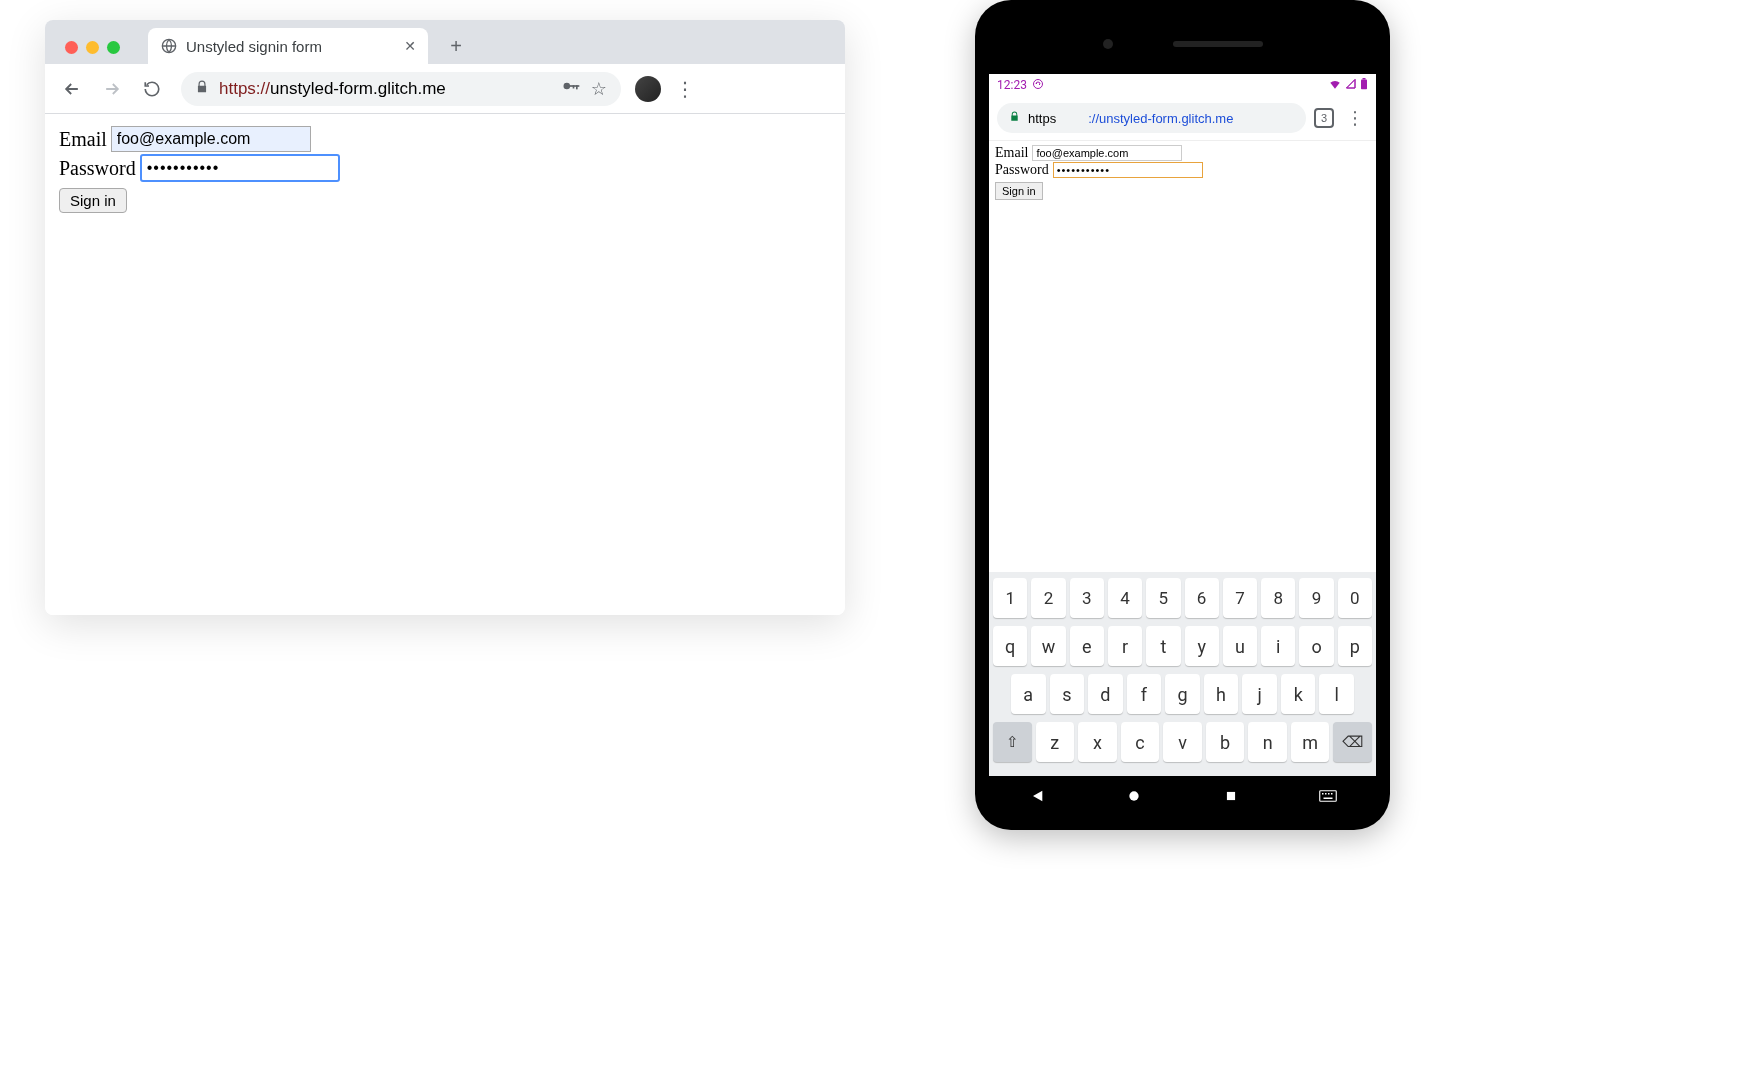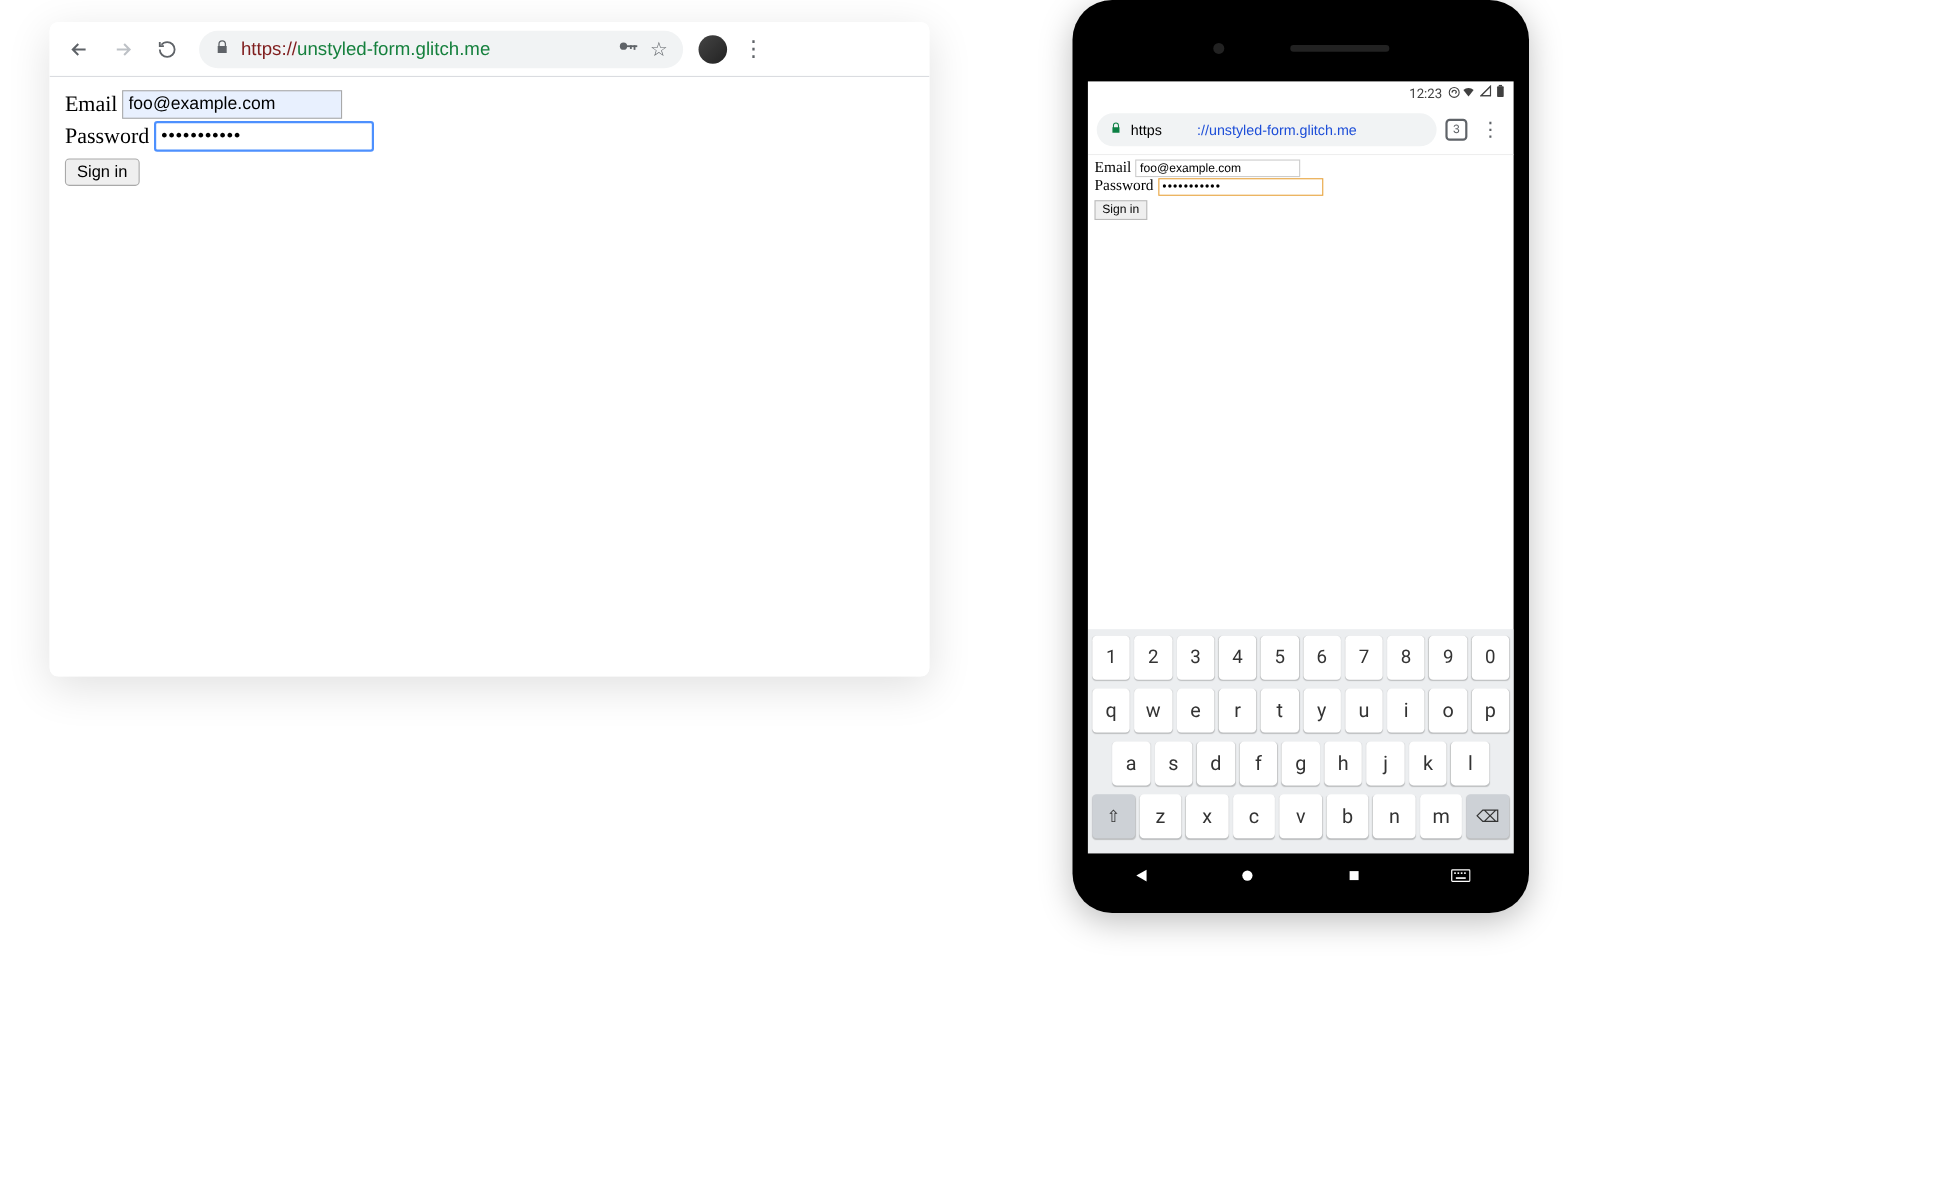--- a/index.html
+++ b/index.html
@@ -97,21 +97,21 @@
       padding: 0 14px;
       gap: 10px;
       color: #3c4043;
       font-size: 17px;
       max-width: 440px;
       margin-left: 6px;
     }
     .lock-icon { color: #5f6368; font-size: 14px; }
     .url-text { flex: 1; }
     .url-scheme { color: #7f1d1d; }
-    .url-host { color: #15803d; }
+    .url-host { color: #000000; }
     .key-icon { color: #5f6368; }
     .star-icon { color: #5f6368; font-size: 18px; cursor: pointer; }
     .avatar {
       width: 26px; height: 26px; border-radius: 50%;
       background: linear-gradient(135deg, #444 0%, #222 100%);
       margin-left: 8px;
     }
     .kebab { color: #5f6368; font-size: 20px; margin: 0 8px; cursor: pointer; }
 
     .desktop-content {
@@ -183,24 +183,24 @@
       flex: 1;
       background: #fff;
       display: flex;
       flex-direction: column;
       overflow: hidden;
     }
     .status-bar {
       height: 22px;
       display: flex;
       align-items: center;
-      justify-content: flex-end;
+      justify-content: space-between;
       padding: 0 8px;
       font-size: 12px;
-      color: #404040;
+      color: #a21caf;
       font-family: Roboto, sans-serif;
     }
     .status-left { display: flex; align-items: center; gap: 5px; }
     .status-right { display: flex; align-items: center; gap: 3px; font-size: 13px; }
     .mobile-omnibar {
       height: 44px;
       display: flex;
       align-items: center;
       padding: 0 8px;
       gap: 8px;
@@ -313,20 +313,38 @@
       color: #fff;
     }
     .nav-shape { width: 22px; height: 22px; display: flex; align-items: center; justify-content: center; cursor: pointer; }
     .nav-triangle svg, .nav-circle svg, .nav-square svg, .nav-kb svg { fill: #fff; }
   </style>
 </head>
 <body>
 
 <div class="desktop-window">
 
+  <div class="desktop-tabstrip">
+    <div class="traffic-lights">
+      <div class="traffic-dot traffic-close"></div>
+      <div class="traffic-dot traffic-min"></div>
+      <div class="traffic-dot traffic-max"></div>
+    </div>
+    <div class="desktop-tab">
+      <span class="globe-icon">
+        <svg width="16" height="16" viewBox="0 0 24 24" fill="none" stroke="currentColor" stroke-width="2">
+            <circle cx="12" cy="12" r="10"></circle>
+            <path d="M2 12h20M12 2a15 15 0 010 20M12 2a15 15 0 000 20"></path>
+          </svg>
+      </span>
+      <span class="tab-title">Unstyled signin form</span>
+      <span class="tab-close">✕</span>
+    </div>
+    <div class="new-tab-btn">+</div>
+  </div>
 
   <div class="desktop-toolbar">
     <div class="nav-btn">
       <svg width="20" height="20" viewBox="0 0 24 24" fill="none" stroke="currentColor" stroke-width="2.2">
           <path d="M19 12H5M11 18l-6-6 6-6"></path>
         </svg>
     </div>
     <div class="nav-btn disabled">
       <svg width="20" height="20" viewBox="0 0 24 24" fill="none" stroke="currentColor" stroke-width="2.2">
           <path d="M5 12h14M13 6l6 6-6 6"></path>

